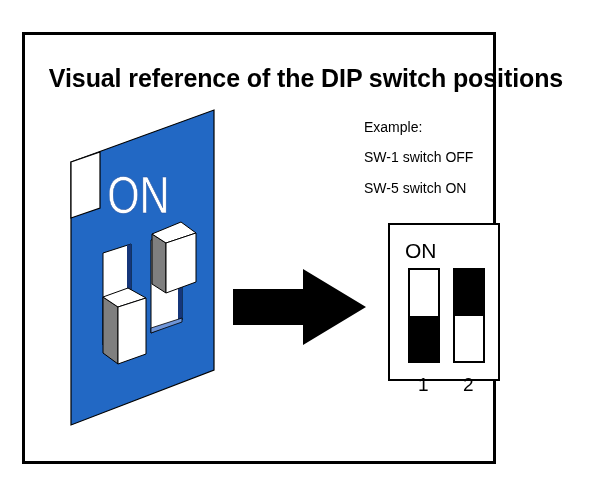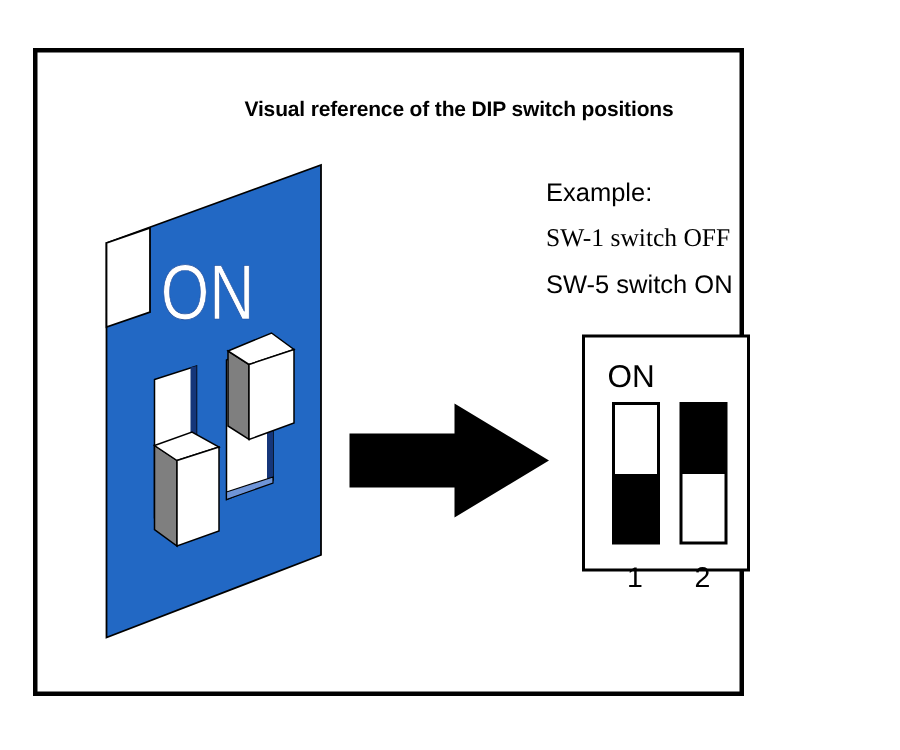--- a/index.html
+++ b/index.html
@@ -24,37 +24,37 @@
       box-sizing: border-box;
       background: #ffffff;
     }
     .title {
       position: absolute;
       left: 0;
       top: 64px;
       width: 600px;
       text-align: center;
       font-weight: bold;
-      font-size: 14px;
+      font-size: 25px;
       color: #000000;
       letter-spacing: -0.1px;
       margin: 0;
       padding-left: 12px;
       box-sizing: border-box;
     }
     .example-text {
       position: absolute;
       left: 364px;
-      font-size: 17px;
+      font-size: 14px;
       color: #000000;
       margin: 0;
       white-space: nowrap;
     }
     .ex-0 { top: 119px; }
-    .ex-1 { top: 149px; font-family: Liberation Serif, serif; }
+    .ex-1 { top: 149px; }
     .ex-2 { top: 180px; }
     svg { position: absolute; left: 0; top: 0; }
     .dip-label {
       font-family: "Liberation Sans", sans-serif;
       font-size: 21px;
       fill: #000000;
     }
     .dip-num {
       font-family: "Liberation Sans", sans-serif;
       font-size: 19px;

